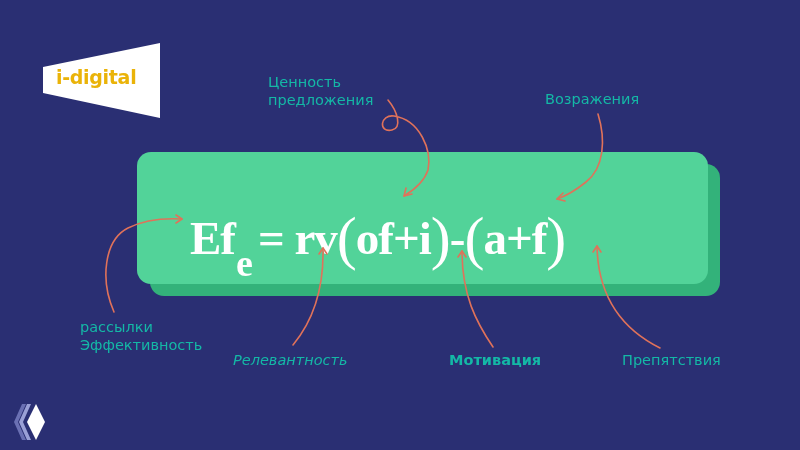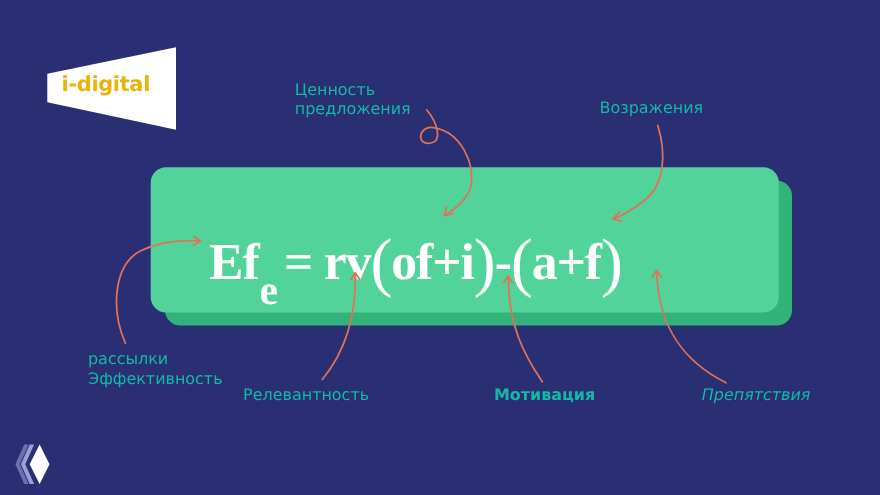--- a/index.html
+++ b/index.html
@@ -79,21 +79,21 @@
 
 <div class="abs label" style="left:268px; top:73px;">
   <div>Ценность</div>
   <div>предложения</div>
 </div>
 <div class="abs label" style="left:545px; top:90px;">Возражения</div>
 <div class="abs label" style="left:80px; top:318px;">
   <div>рассылки</div>
   <div>Эффективность</div>
 </div>
-<div class="abs label" style="left:221px; top:351px;">Релевантность</div>
+<div class="abs label" style="left:233px; top:351px;font-style:italic;">Релевантность</div>
 <div class="abs label" style="left:449px; top:351px;font-weight:bold;">Мотивация</div>
-<div class="abs label" style="left:638px; top:351px;font-style:italic;">Препятствия</div>
+<div class="abs label" style="left:622px; top:351px;">Препятствия</div>
 
 <svg class="abs" style="left:12px; top:402px;" width="36" height="40" viewBox="0 0 36 40">
   <polygon points="10,2 2,20 10,38 14,38 6,20 14,2" fill="#6a70b3"></polygon>
   <polygon points="15,2 7,20 15,38 19,38 11,20 19,2" fill="#9aa0d6"></polygon>
   <polygon points="24,2 15,20 24,38 33,20" fill="#ffffff"></polygon>
 </svg>
 
 </body></html>

